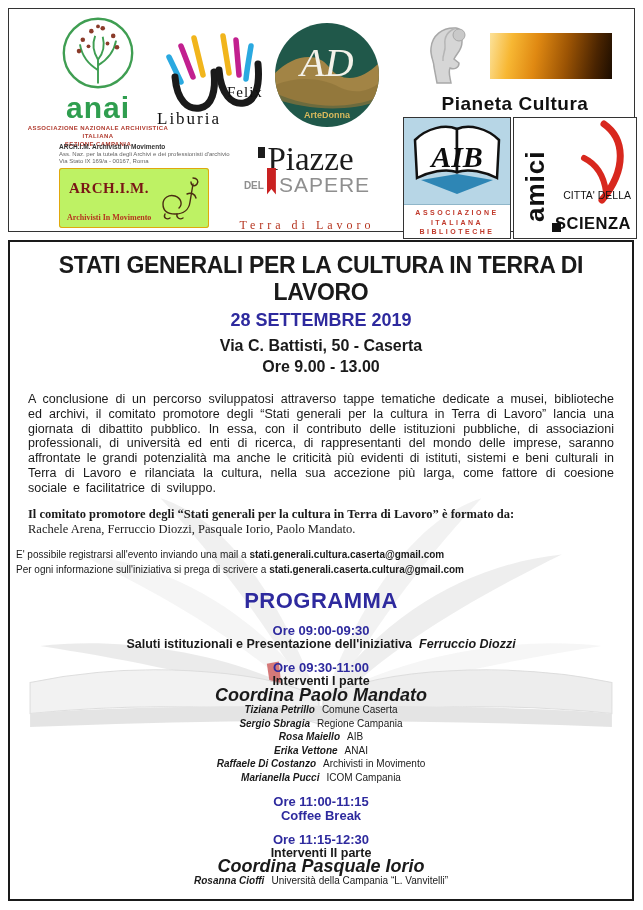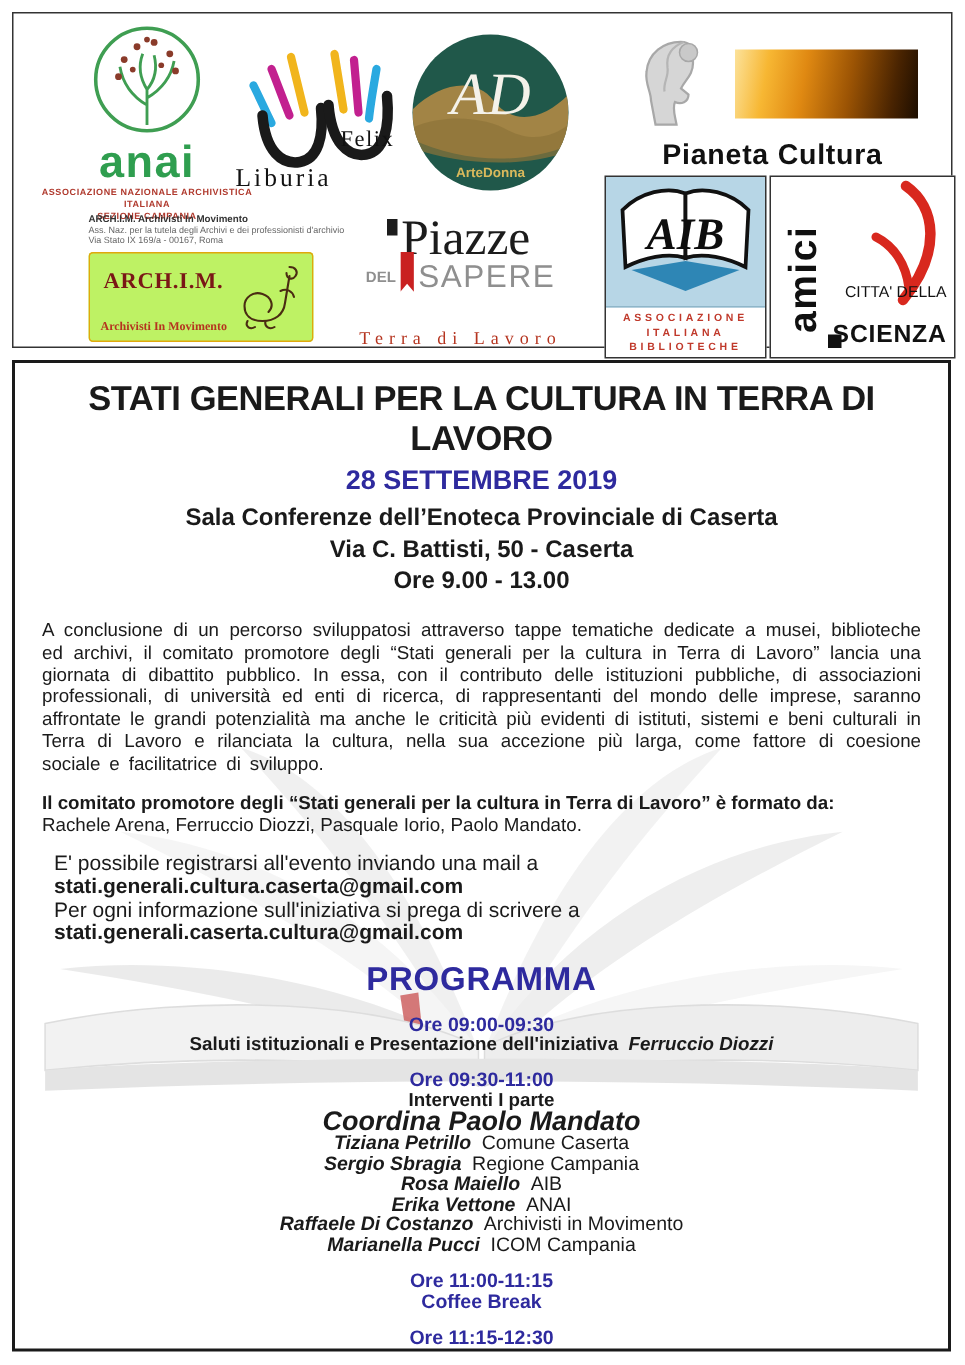--- a/index.html
+++ b/index.html
@@ -73,28 +73,28 @@
   
   .main-box{position:absolute;left:8px;top:240px;width:622px;height:657px;
             border:2.5px solid #1a1a1a;background:#fff;overflow:hidden;}
   .watermark{position:absolute;left:0;top:248px;width:100%;height:260px;z-index:0;}
   .content{position:relative;z-index:1;text-align:center;padding:0 4px;}
   .title{font-size:23px;font-weight:bold;letter-spacing:-.3px;margin-top:10px;}
   .date{font-size:18px;font-weight:bold;color:#2e2a9e;margin-top:4px;}
   .venue{font-size:16px;font-weight:bold;line-height:21px;margin-top:4px;}
   .para{font-size:12.5px;line-height:14.8px;text-align:justify;word-spacing:2.5px;
         margin:15px 14px 0 14px;}
-  .committee{font-size:12.5px;line-height:15.5px;text-align:left;margin:11px 14px 0 14px;}
-  .emails{font-size:14px;line-height:15.5px;text-align:left;margin:9px 14px 0 22px;}
+  .committee{font-size:12.5px;line-height:15.5px;text-align:left;margin:11px 14px 0 14px;font-family:Liberation Serif, serif;}
+  .emails{font-size:10px;line-height:15.5px;text-align:left;margin:9px 14px 0 2px;}
   .b{font-weight:bold;}
   .prog-title{font-size:22px;font-weight:bold;color:#2e2a9e;letter-spacing:.5px;margin-top:10px;}
   .time{font-size:13px;font-weight:bold;color:#2e2a9e;margin-top:10px;line-height:14px;}
   .pline{font-size:12.5px;font-weight:bold;line-height:13.8px;}
   .coord{font-size:18px;font-weight:bold;font-style:italic;line-height:13.8px;}
-  .speaker{font-size:13px;line-height:13.6px;}
+  .speaker{font-size:10px;line-height:13.6px;}
   .sp-name{font-weight:bold;font-style:italic;margin-right:7px;}
   .it{font-style:italic;font-weight:bold;margin-left:7px;}
 </style>
 </head>
 <body>
 
 <div class="logo-band">
 
   <div class="logo anai">
     <svg width="76" height="76" viewBox="0 0 80 80">
@@ -227,21 +227,20 @@
     <path d="M262,205 l-6,-38 l12,-2 l4,38 z" fill="#c23b3b" opacity=".85"></path>
     <path d="M20,185 C120,165 250,170 308,200 L308,225 C250,205 120,205 20,215 Z" fill="#efefef" stroke="#d5d5d5"></path>
     <path d="M600,185 C500,165 370,170 312,200 L312,225 C370,205 500,205 600,215 Z" fill="#e9e9e9" stroke="#d5d5d5"></path>
     <path d="M20,215 C120,205 500,205 600,215 L600,228 C400,220 220,220 20,228 Z" fill="#dedede"></path>
   </svg>
 
   <div class="content">
     <div class="title">STATI GENERALI PER LA CULTURA IN TERRA DI LAVORO</div>
     <div class="date">28 SETTEMBRE 2019</div>
     <div class="venue">
-      <div>Sala Conferenze dell’Enoteca Provinciale di Caserta</div>
       <div>Via C. Battisti, 50 - Caserta</div>
       <div>Ore 9.00 - 13.00</div>
     </div>
 
     <div class="para">A conclusione di un percorso sviluppatosi attraverso tappe tematiche dedicate a musei, biblioteche ed archivi, il comitato promotore degli “Stati generali per la cultura in Terra di Lavoro” lancia una giornata di dibattito pubblico. In essa, con il contributo delle istituzioni pubbliche, di associazioni professionali, di università ed enti di ricerca, di rappresentanti del mondo delle imprese, saranno affrontate le grandi potenzialità ma anche le criticità più evidenti di istituti, sistemi e beni culturali in Terra di Lavoro e rilanciata la cultura, nella sua accezione più larga, come fattore di coesione sociale e facilitatrice di sviluppo.</div>
 
     <div class="committee">
       <div class="b">Il comitato promotore degli “Stati generali per la cultura in Terra di Lavoro” è formato da:</div>
       <div>Rachele Arena, Ferruccio Diozzi, Pasquale Iorio, Paolo Mandato.</div>
     </div>

